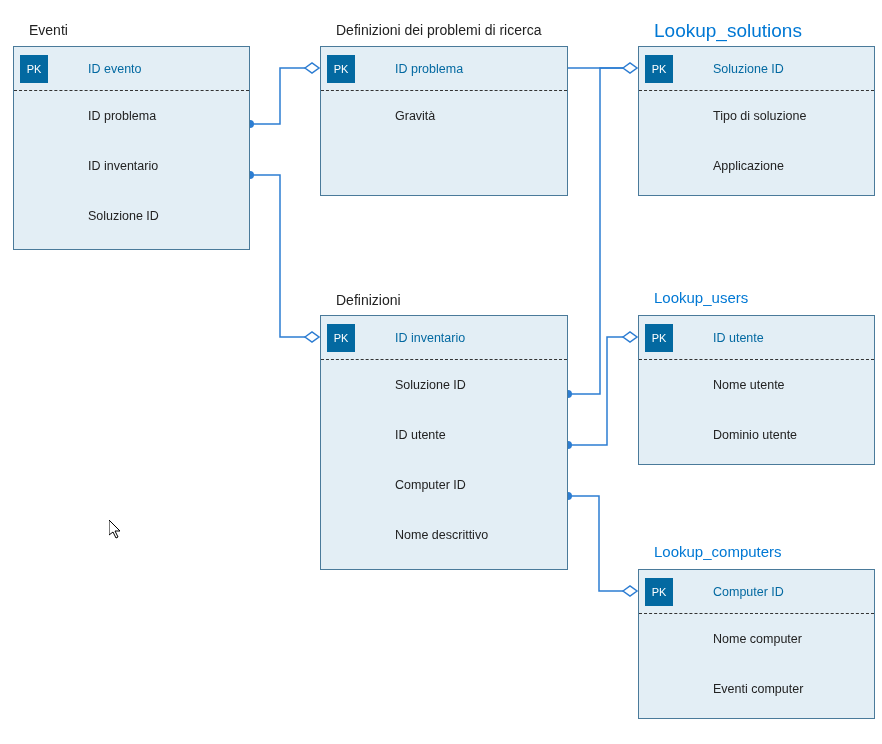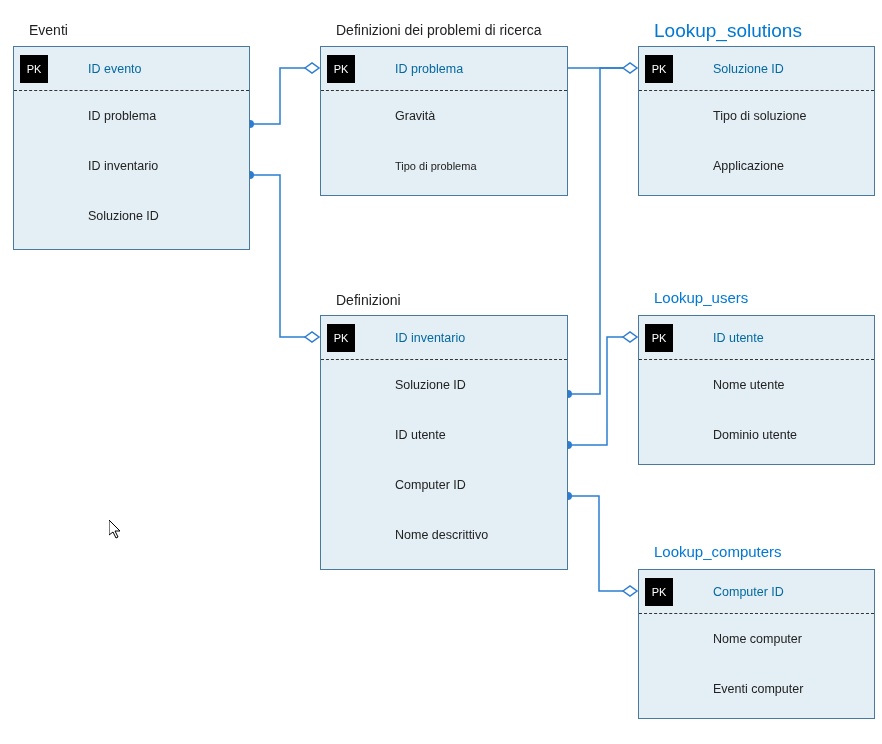--- a/index.html
+++ b/index.html
@@ -29,21 +29,21 @@
   }
   .pk-row {
     display: flex;
     align-items: center;
     height: 44px;
     border-bottom: 1px dashed #333;
   }
   .pk-badge {
     width: 28px;
     height: 28px;
-    background: #000000;
+    background: #0369a1;
     color: #fff;
     font-size: 11px;
     display: flex;
     align-items: center;
     justify-content: center;
     margin-left: 6px;
     margin-right: 40px;
   }
   .field {
     height: 50px;
@@ -114,21 +114,20 @@
   <div class="field">Soluzione  ID</div>
 </div>
 
 <div class="entity-title" style="left:320px; top:22px;">Definizioni dei problemi di ricerca</div>
 <div class="entity" style="left:320px; top:46px; width:248px; height:150px;">
   <div class="pk-row">
     <div class="pk-badge">PK</div>
     <div class="pk-field">ID problema</div>
   </div>
   <div class="field">Gravità</div>
-  <div class="field small">Tipo di problema</div>
 </div>
 
 <div class="entity-title link" style="left:638px; top:20px; font-size:19px;">Lookup_solutions</div>
 <div class="entity" style="left:638px; top:46px; width:237px; height:150px;">
   <div class="pk-row">
     <div class="pk-badge">PK</div>
     <div class="pk-field">Soluzione  ID</div>
   </div>
   <div class="field">Tipo di soluzione</div>
   <div class="field">Applicazione</div>

